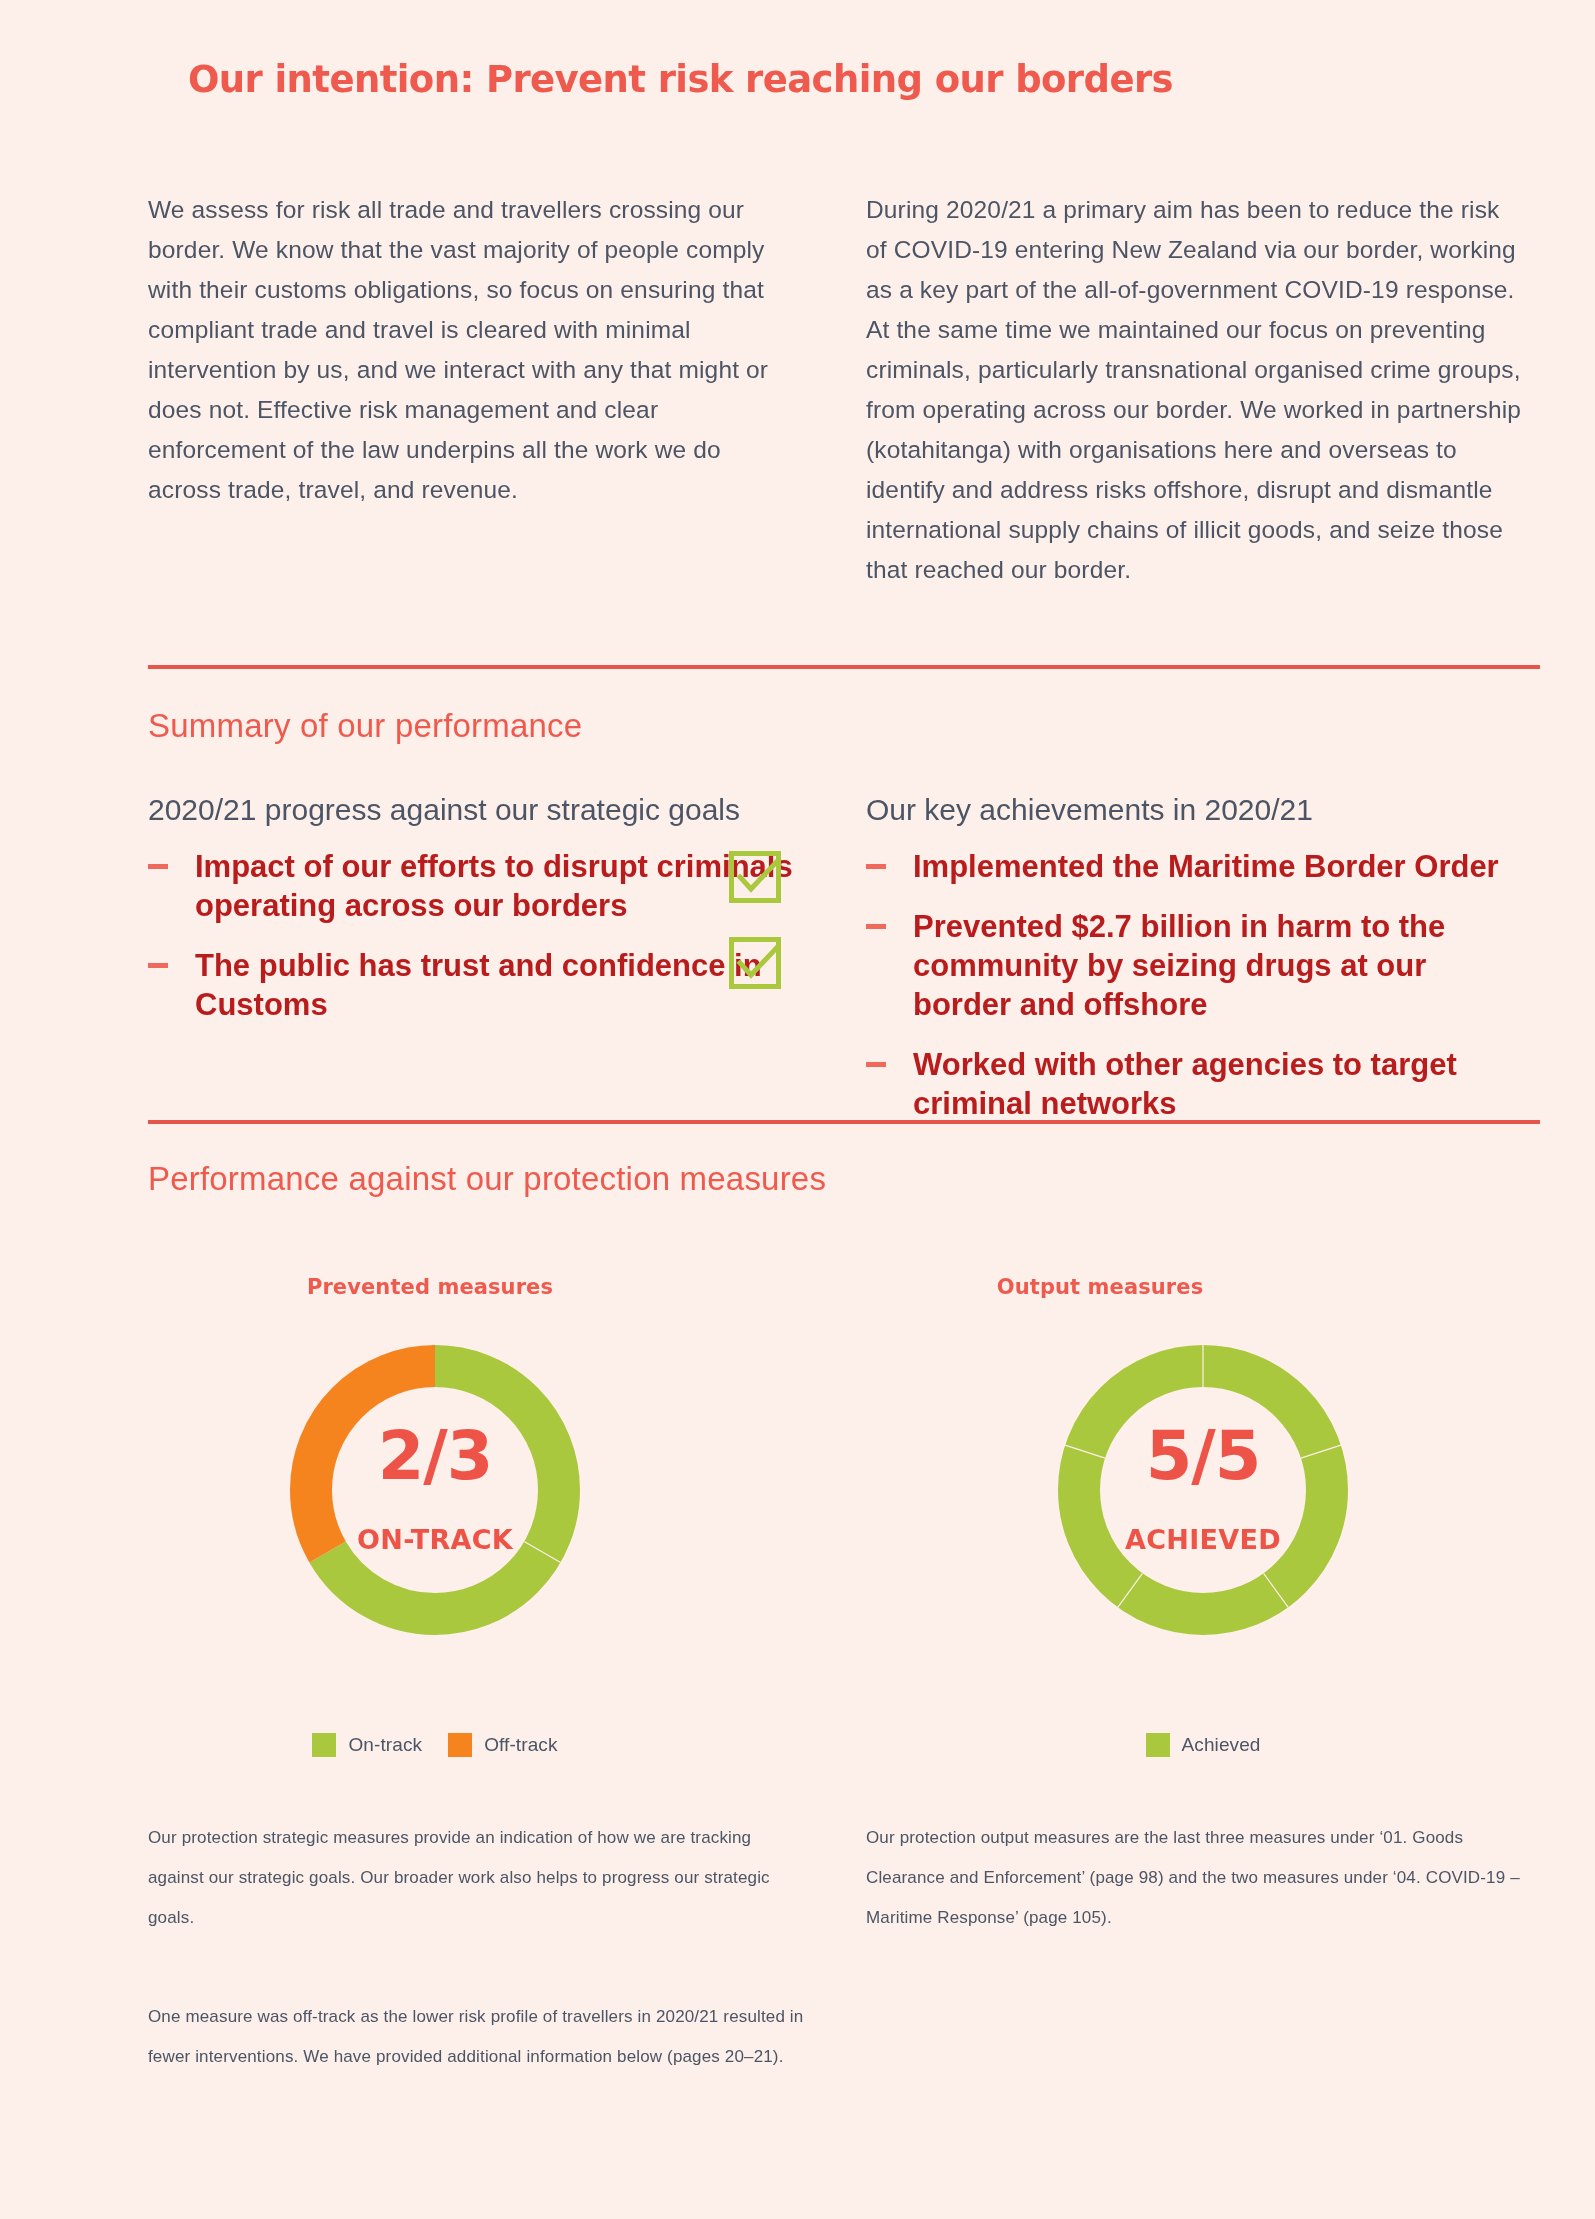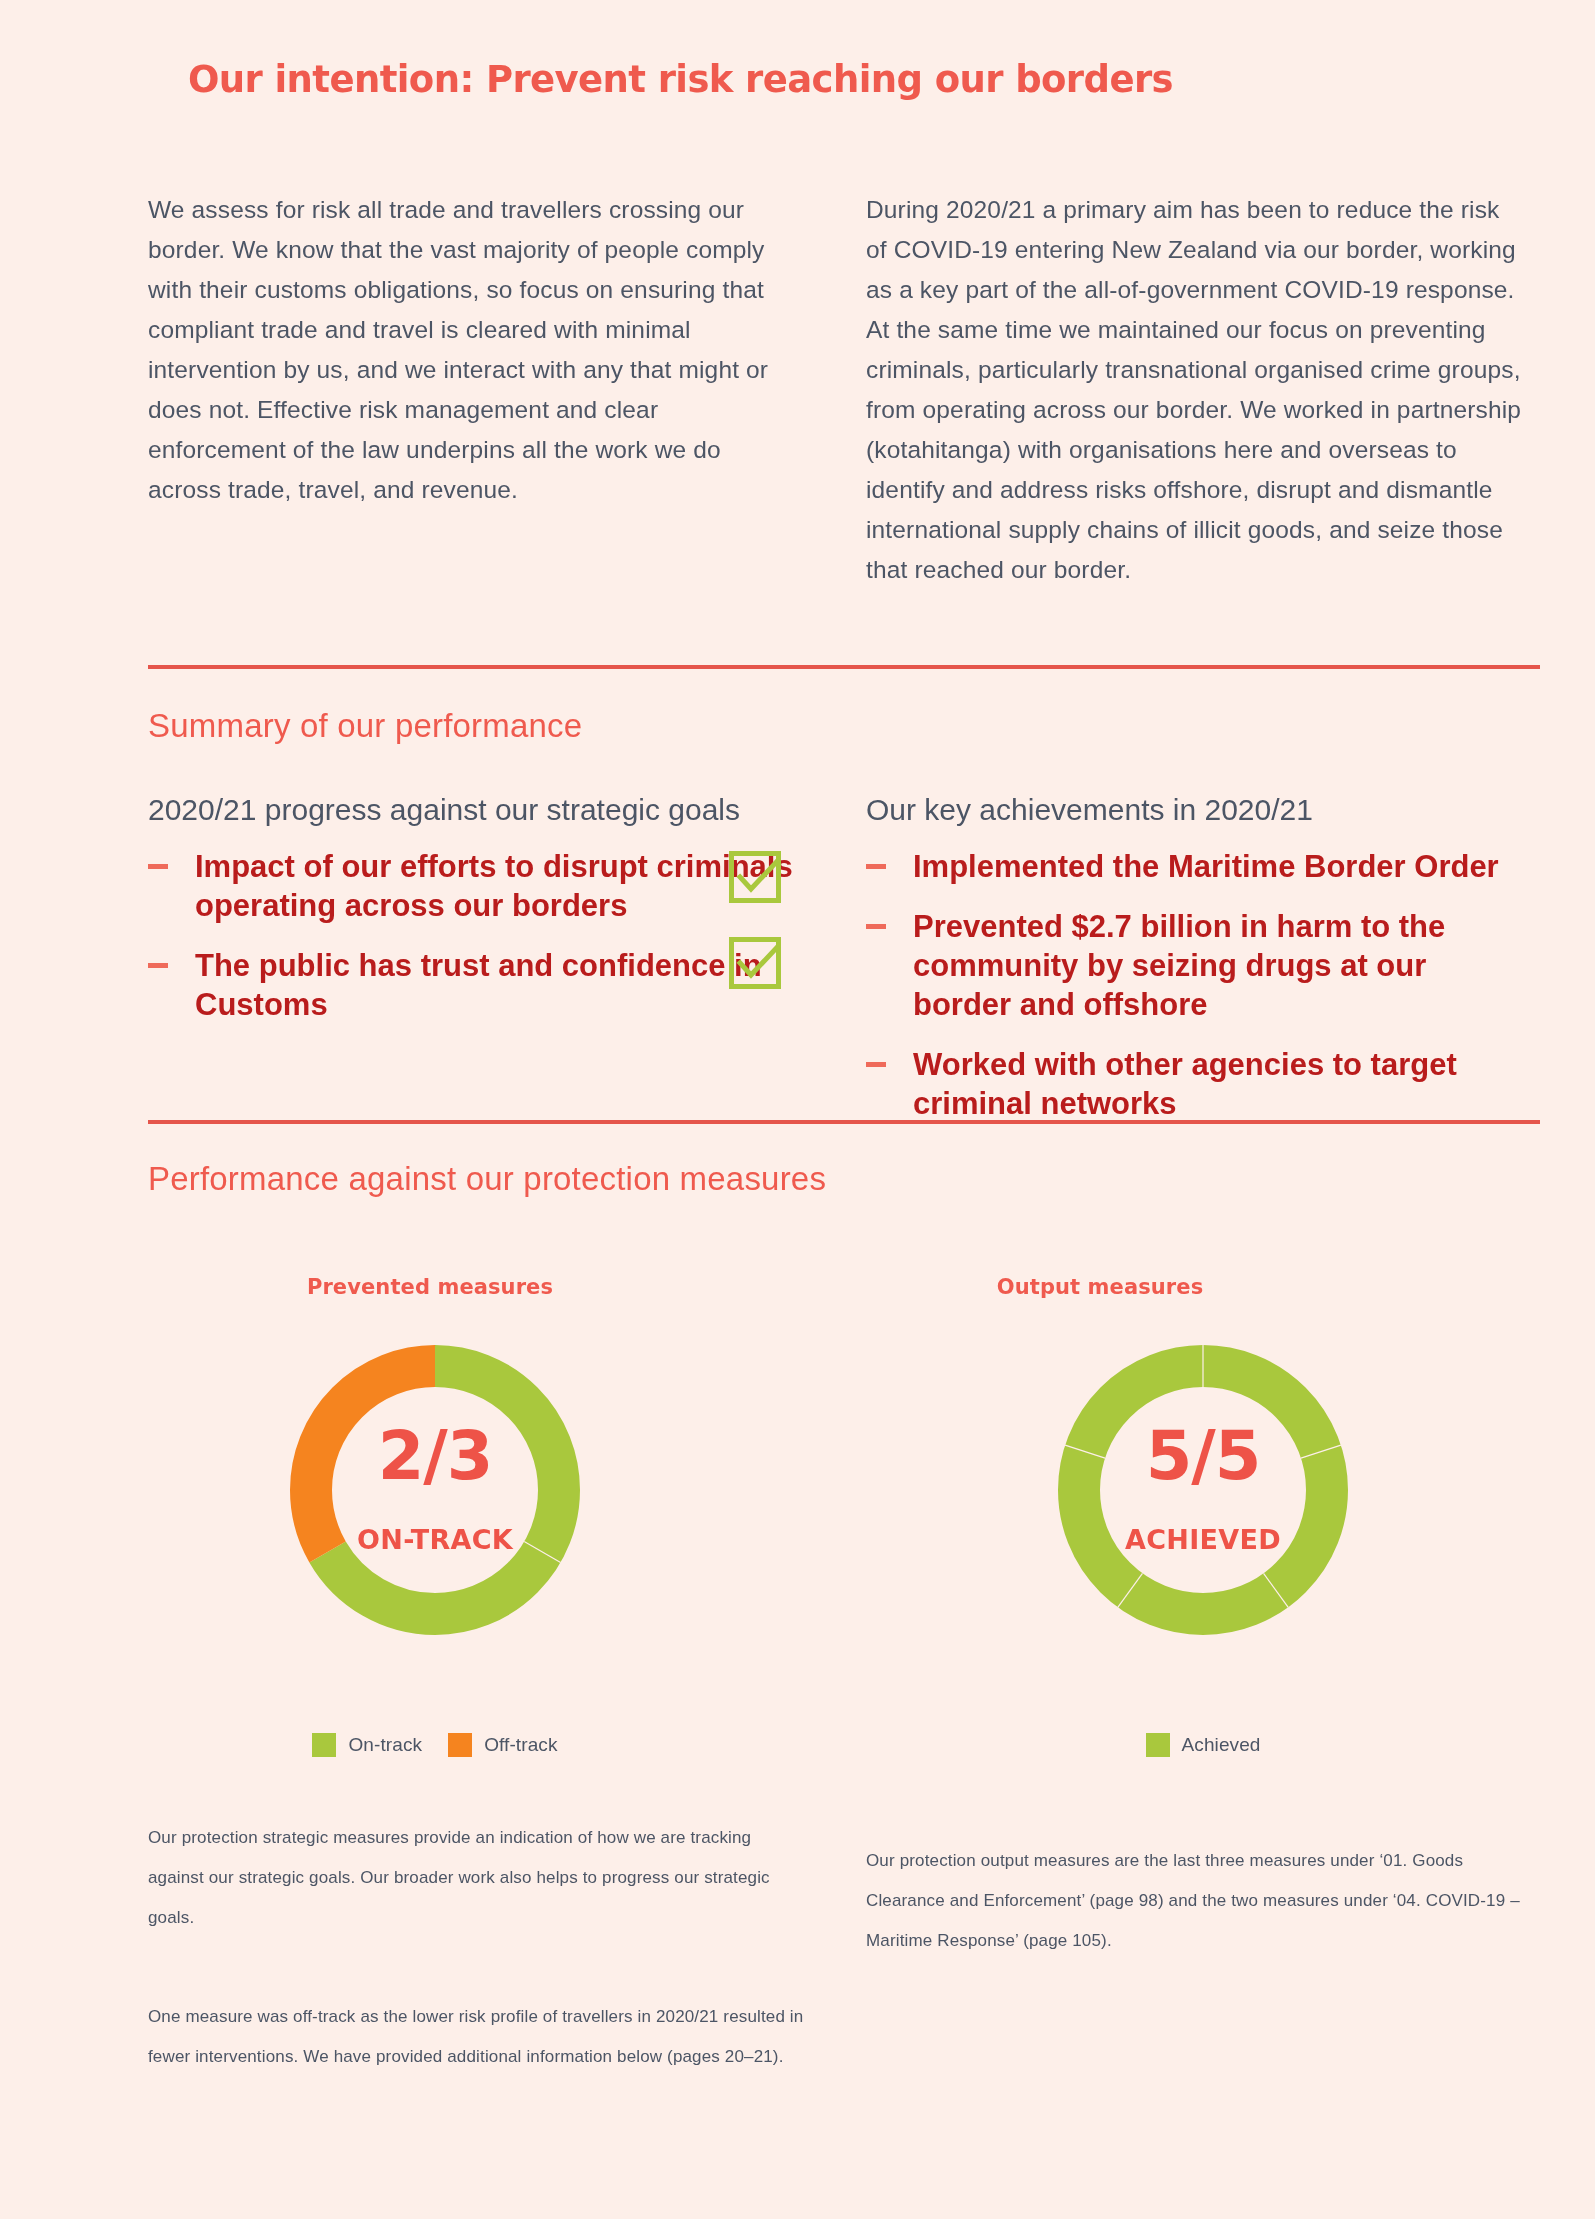--- a/index.html
+++ b/index.html
@@ -213,21 +213,20 @@
     position: absolute;
     left: 148px;
     top: 1818px;
     width: 660px;
   }
   .bottom-col-right {
     position: absolute;
     left: 866px;
     top: 1818px;
     width: 660px;
-    margin-top: 23px;
   }
   .bottom-text {
     font-size: 17px;
     line-height: 40px;
     font-weight: 300;
     color: #4C5565;
     letter-spacing: 0.15px;
   }
   .bottom-text + .bottom-text { margin-top: 59px; }
 </style>

